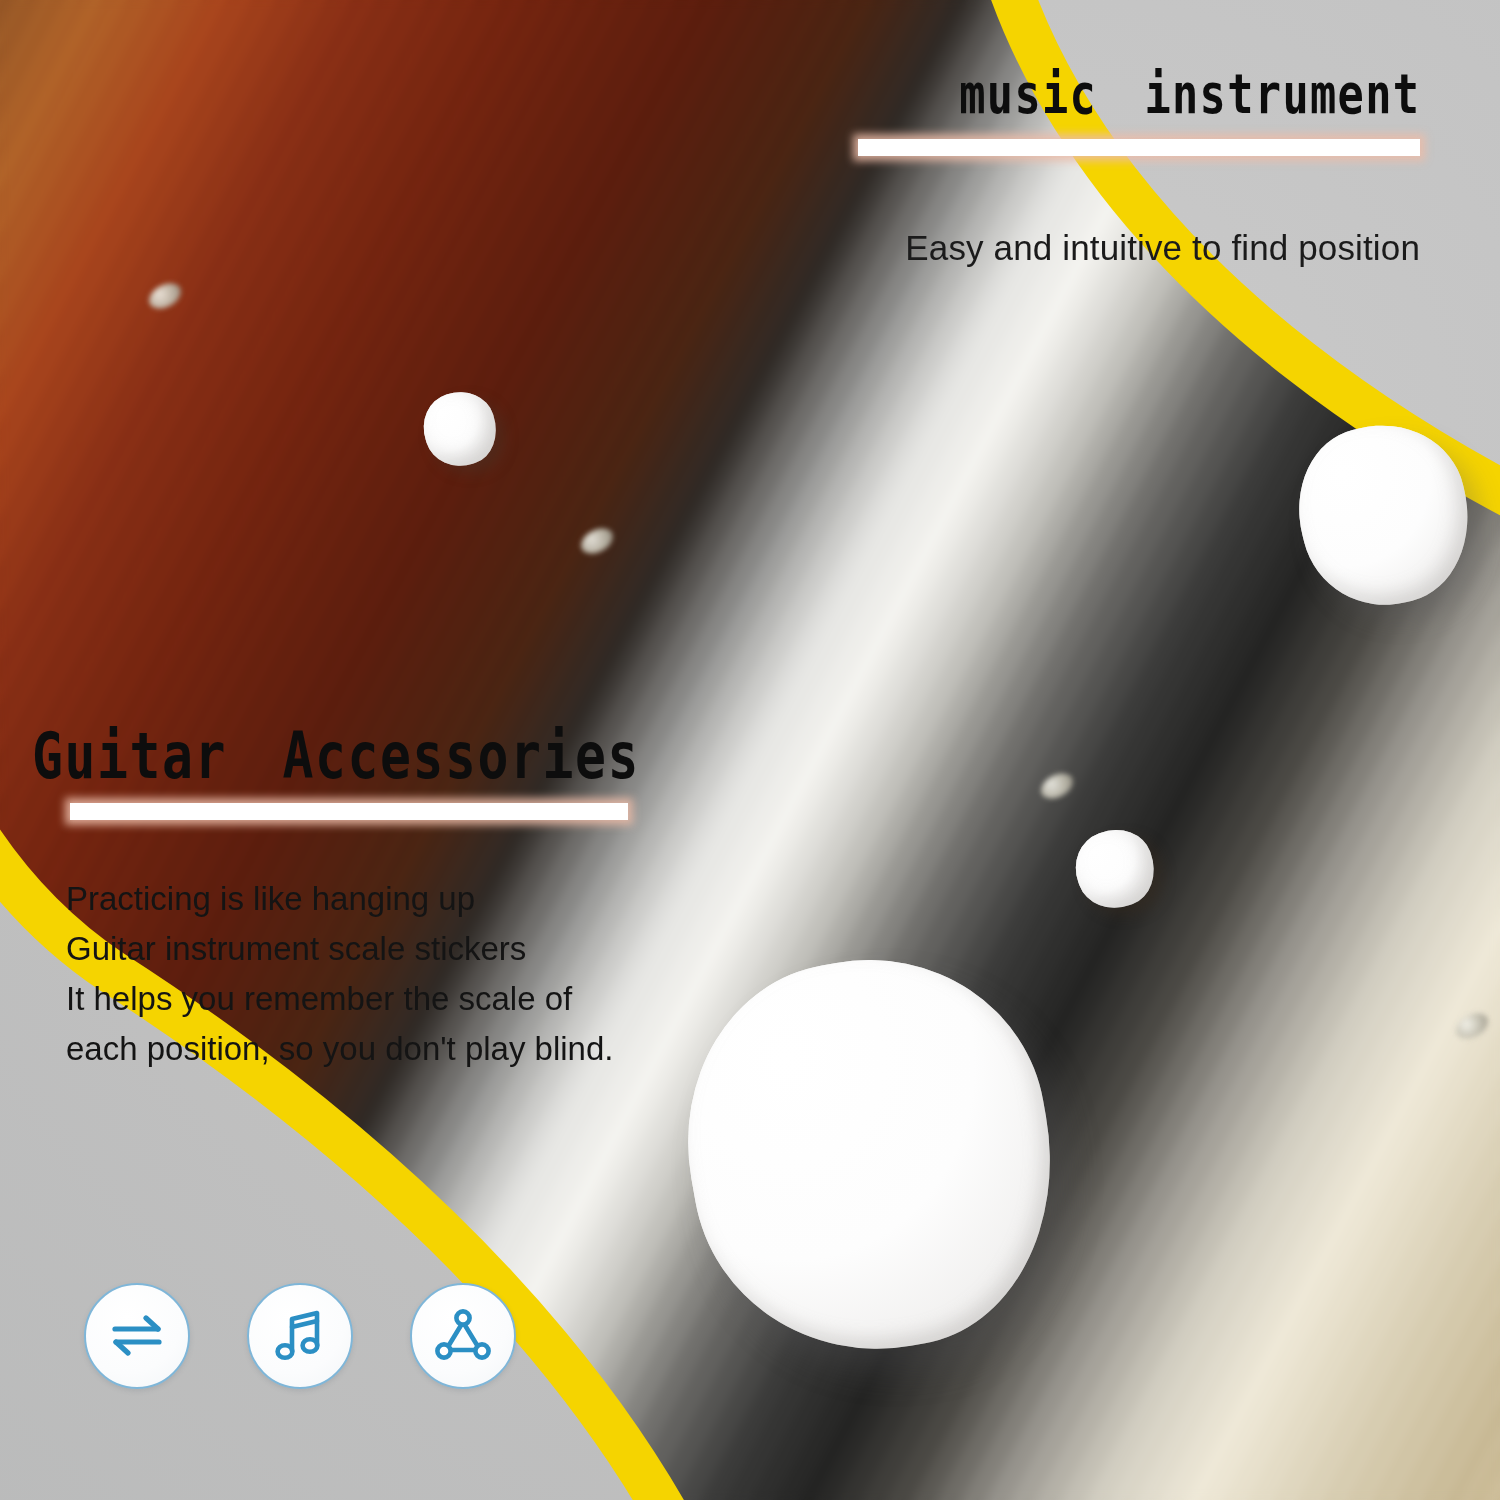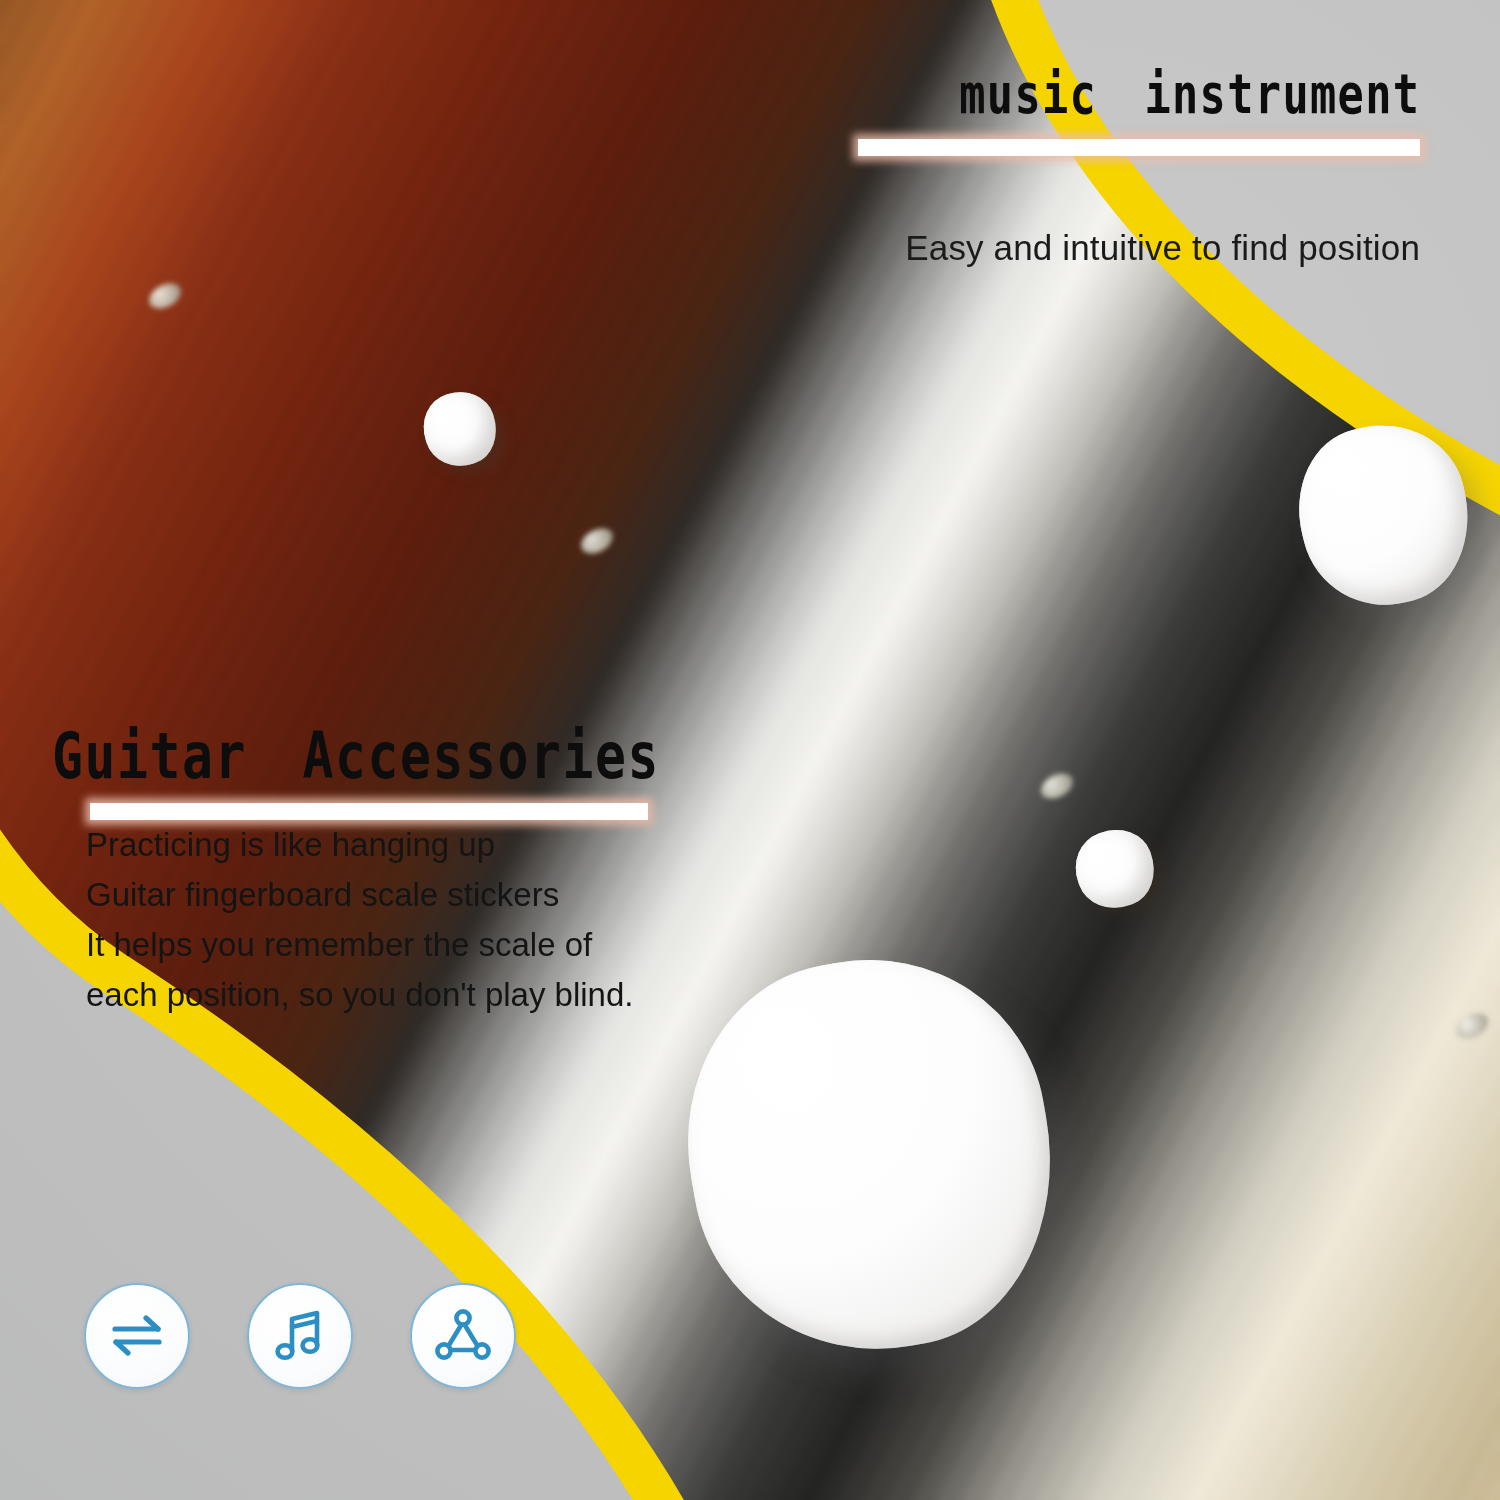--- a/index.html
+++ b/index.html
@@ -210,34 +210,35 @@
     margin-top: 72px;
     font-size: 35px;
     color: #1b1b1b;
     letter-spacing: .004em;
     white-space: nowrap;
   }
 
   
   .block-bottom {
     position: absolute;
-    left: 52px;
+    left: 32px;
     top: 718px;
     width: 680px;
   }
   .block-bottom .techno-head {
     font-size: 53px;
     word-spacing: 0.45em;
   }
   .block-bottom .rule {
     margin-top: 24px;
     margin-left: 38px;
     width: 558px;
   }
   .body-copy {
+    margin-top: 54px;
     margin-left: 34px;
     font-size: 33px;
     line-height: 1.52;
     color: #141414;
     white-space: nowrap;
   }
 
   
   .icon-row {
     position: absolute;
@@ -293,21 +294,21 @@
     <div class="techno-head">music instrument</div>
     <div class="rule"></div>
     <div class="subtitle">Easy and intuitive to find position</div>
   </div>
 
   <div class="block-bottom">
     <div class="techno-head">Guitar Accessories</div>
     <div class="rule"></div>
     <div class="body-copy">
       <div>Practicing is like hanging up</div>
-      <div>Guitar fingerboard scale stickers</div>
+      <div>Guitar instrument scale stickers</div>
       <div>It helps you remember the scale of</div>
       <div>each position, so you don't play blind.</div>
     </div>
   </div>
 
   <div class="icon-row">
 
     <div class="icon-circle">
       <span>
         <svg width="62" height="62" viewBox="0 0 62 62" fill="none" stroke="#2b8fc4" stroke-width="5.2" stroke-linecap="round" stroke-linejoin="round">

